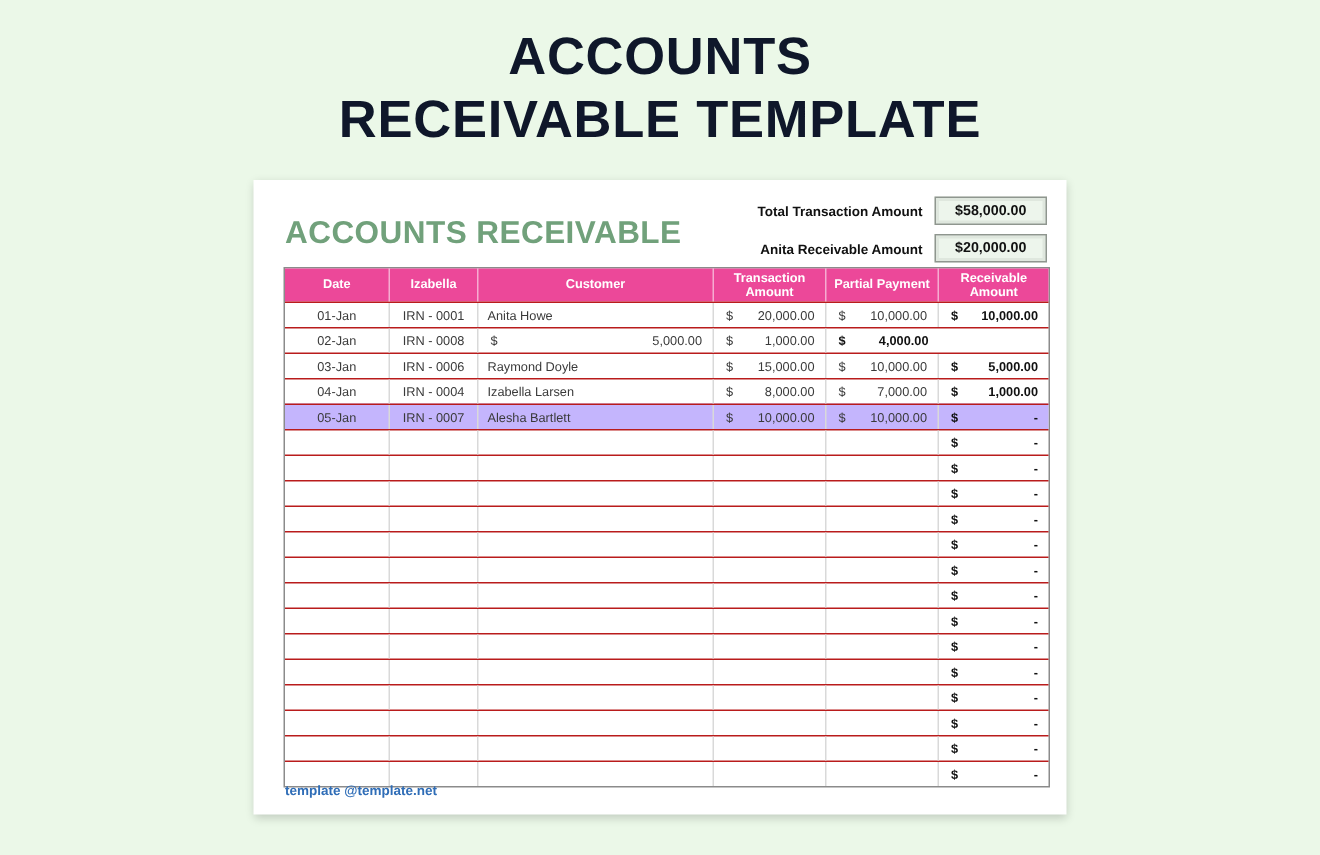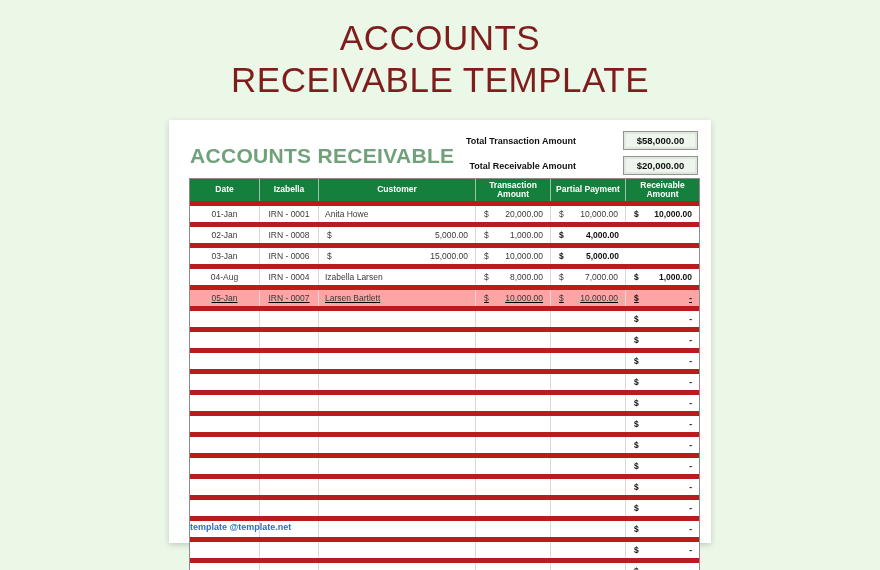--- a/index.html
+++ b/index.html
@@ -3,57 +3,57 @@
 <meta charset="utf-8">
 <style>
   html,body{margin:0;padding:0;}
   body{
     width:880px;height:570px;position:relative;overflow:hidden;
     background:#ebf8e8;
     font-family:"Liberation Sans",sans-serif;
   }
   .page-title{
     position:absolute;top:17px;left:0;width:100%;
-    text-align:center;font-weight:400;font-size:35px;line-height:42px;
-    color:#7f1d1d;letter-spacing:.5px;
+    text-align:center;font-weight:700;font-size:35px;line-height:42px;
+    color:#0f172a;letter-spacing:.5px;
   }
   .card{
     position:absolute;left:169px;top:120px;width:542px;height:423px;
     background:#ffffff;box-shadow:0 2px 6px rgba(0,0,0,.18);
   }
   .sheet-heading{
     position:absolute;left:21px;top:24px;
     font-size:21px;font-weight:800;color:#71a17b;letter-spacing:.3px;
   }
   .summary{position:absolute;top:11px;right:13px;}
-  .summary-row{display:flex;align-items:center;justify-content:flex-end;margin-bottom:6px;gap:39px;}
+  .summary-row{display:flex;align-items:center;justify-content:flex-end;margin-bottom:6px;}
   .summary-label{font-size:9px;font-weight:bold;color:#111;margin-right:8px;white-space:nowrap;}
   .summary-box{
     width:73px;height:17px;display:flex;align-items:center;justify-content:center;
     font-size:9.5px;font-weight:bold;color:#111;
     background:#edf5ec;border:1px solid #8f968f;
     box-shadow:inset 0 0 0 2px #dfe7de;
   }
   .ar-table{
     position:absolute;left:20px;top:58px;width:511px;
     border:1px solid #8b8b8b;background:#fff;box-sizing:border-box;
   }
   .grid-row{
     display:grid;
     grid-template-columns:70px 59px 157px 75px 75px 1fr;
   }
-  .thead{background:#15803d;color:#fff;}
+  .thead{background:#ec4899;color:#fff;}
   .th{
     height:22px;display:flex;align-items:center;justify-content:center;text-align:center;
     font-size:8.5px;font-weight:bold;line-height:9.5px;
     border-right:1px solid rgba(255,255,255,.55);padding:0 2px;box-sizing:border-box;
   }
   .th:last-child{border-right:none;}
-  .tr{border-top:5px solid #b91c1c;}
-  .tr.highlight{background:#fca5a5;text-decoration:underline;}
+  .tr{border-top:1px solid #b91c1c;}
+  .tr.highlight{background:#c4b5fd;}
   .td{
     height:16px;display:flex;align-items:center;justify-content:center;
     font-size:8.5px;color:#3a3a3a;
     border-right:1px solid #d9d9d9;box-sizing:border-box;overflow:hidden;
   }
   .td:last-child{border-right:none;}
   .td.left{justify-content:flex-start;padding-left:6px;}
   .td.money{justify-content:space-between;padding:0 7px 0 8px;}
   .td.money .cur{flex:0 0 auto;}
   .td.money .val{flex:0 0 auto;}
@@ -73,21 +73,21 @@
 
 <div class="card">
   <div class="sheet-heading">ACCOUNTS RECEIVABLE</div>
 
   <div class="summary">
     <div class="summary-row">
       <span class="summary-label">Total Transaction Amount</span>
       <span class="summary-box">$58,000.00</span>
     </div>
     <div class="summary-row">
-      <span class="summary-label">Total Receivable Amount</span>
+      <span class="summary-label">Anita Receivable Amount</span>
       <span class="summary-box">$20,000.00</span>
     </div>
   </div>
 
   <div class="ar-table">
     <div class="grid-row thead">
         <div class="th">Date</div>
         <div class="th">Izabella</div>
         <div class="th">Customer</div>
         <div class="th">Transaction Amount</div>
@@ -124,54 +124,55 @@
             <span class="val">1,000.00</span>
           </div>
           <div class="td money bold">
             <span class="cur">$</span>
             <span class="val">4,000.00</span>
           </div>
         </div>
         <div class="grid-row tr">
           <div class="td">03-Jan</div>
           <div class="td">IRN - 0006</div>
+          <div class="td left">Raymond Doyle</div>
           <div class="td money">
             <span class="cur">$</span>
             <span class="val">15,000.00</span>
           </div>
           <div class="td money">
             <span class="cur">$</span>
             <span class="val">10,000.00</span>
           </div>
           <div class="td money bold">
             <span class="cur">$</span>
             <span class="val">5,000.00</span>
           </div>
         </div>
         <div class="grid-row tr">
-          <div class="td">04-Aug</div>
+          <div class="td">04-Jan</div>
           <div class="td">IRN - 0004</div>
           <div class="td left">Izabella Larsen</div>
           <div class="td money">
             <span class="cur">$</span>
             <span class="val">8,000.00</span>
           </div>
           <div class="td money">
             <span class="cur">$</span>
             <span class="val">7,000.00</span>
           </div>
           <div class="td money bold">
             <span class="cur">$</span>
             <span class="val">1,000.00</span>
           </div>
         </div>
         <div class="grid-row tr highlight">
           <div class="td">05-Jan</div>
           <div class="td">IRN - 0007</div>
-          <div class="td left">Larsen Bartlett</div>
+          <div class="td left">Alesha Bartlett</div>
           <div class="td money">
             <span class="cur">$</span>
             <span class="val">10,000.00</span>
           </div>
           <div class="td money">
             <span class="cur">$</span>
             <span class="val">10,000.00</span>
           </div>
           <div class="td money bold">
             <span class="cur">$</span>

